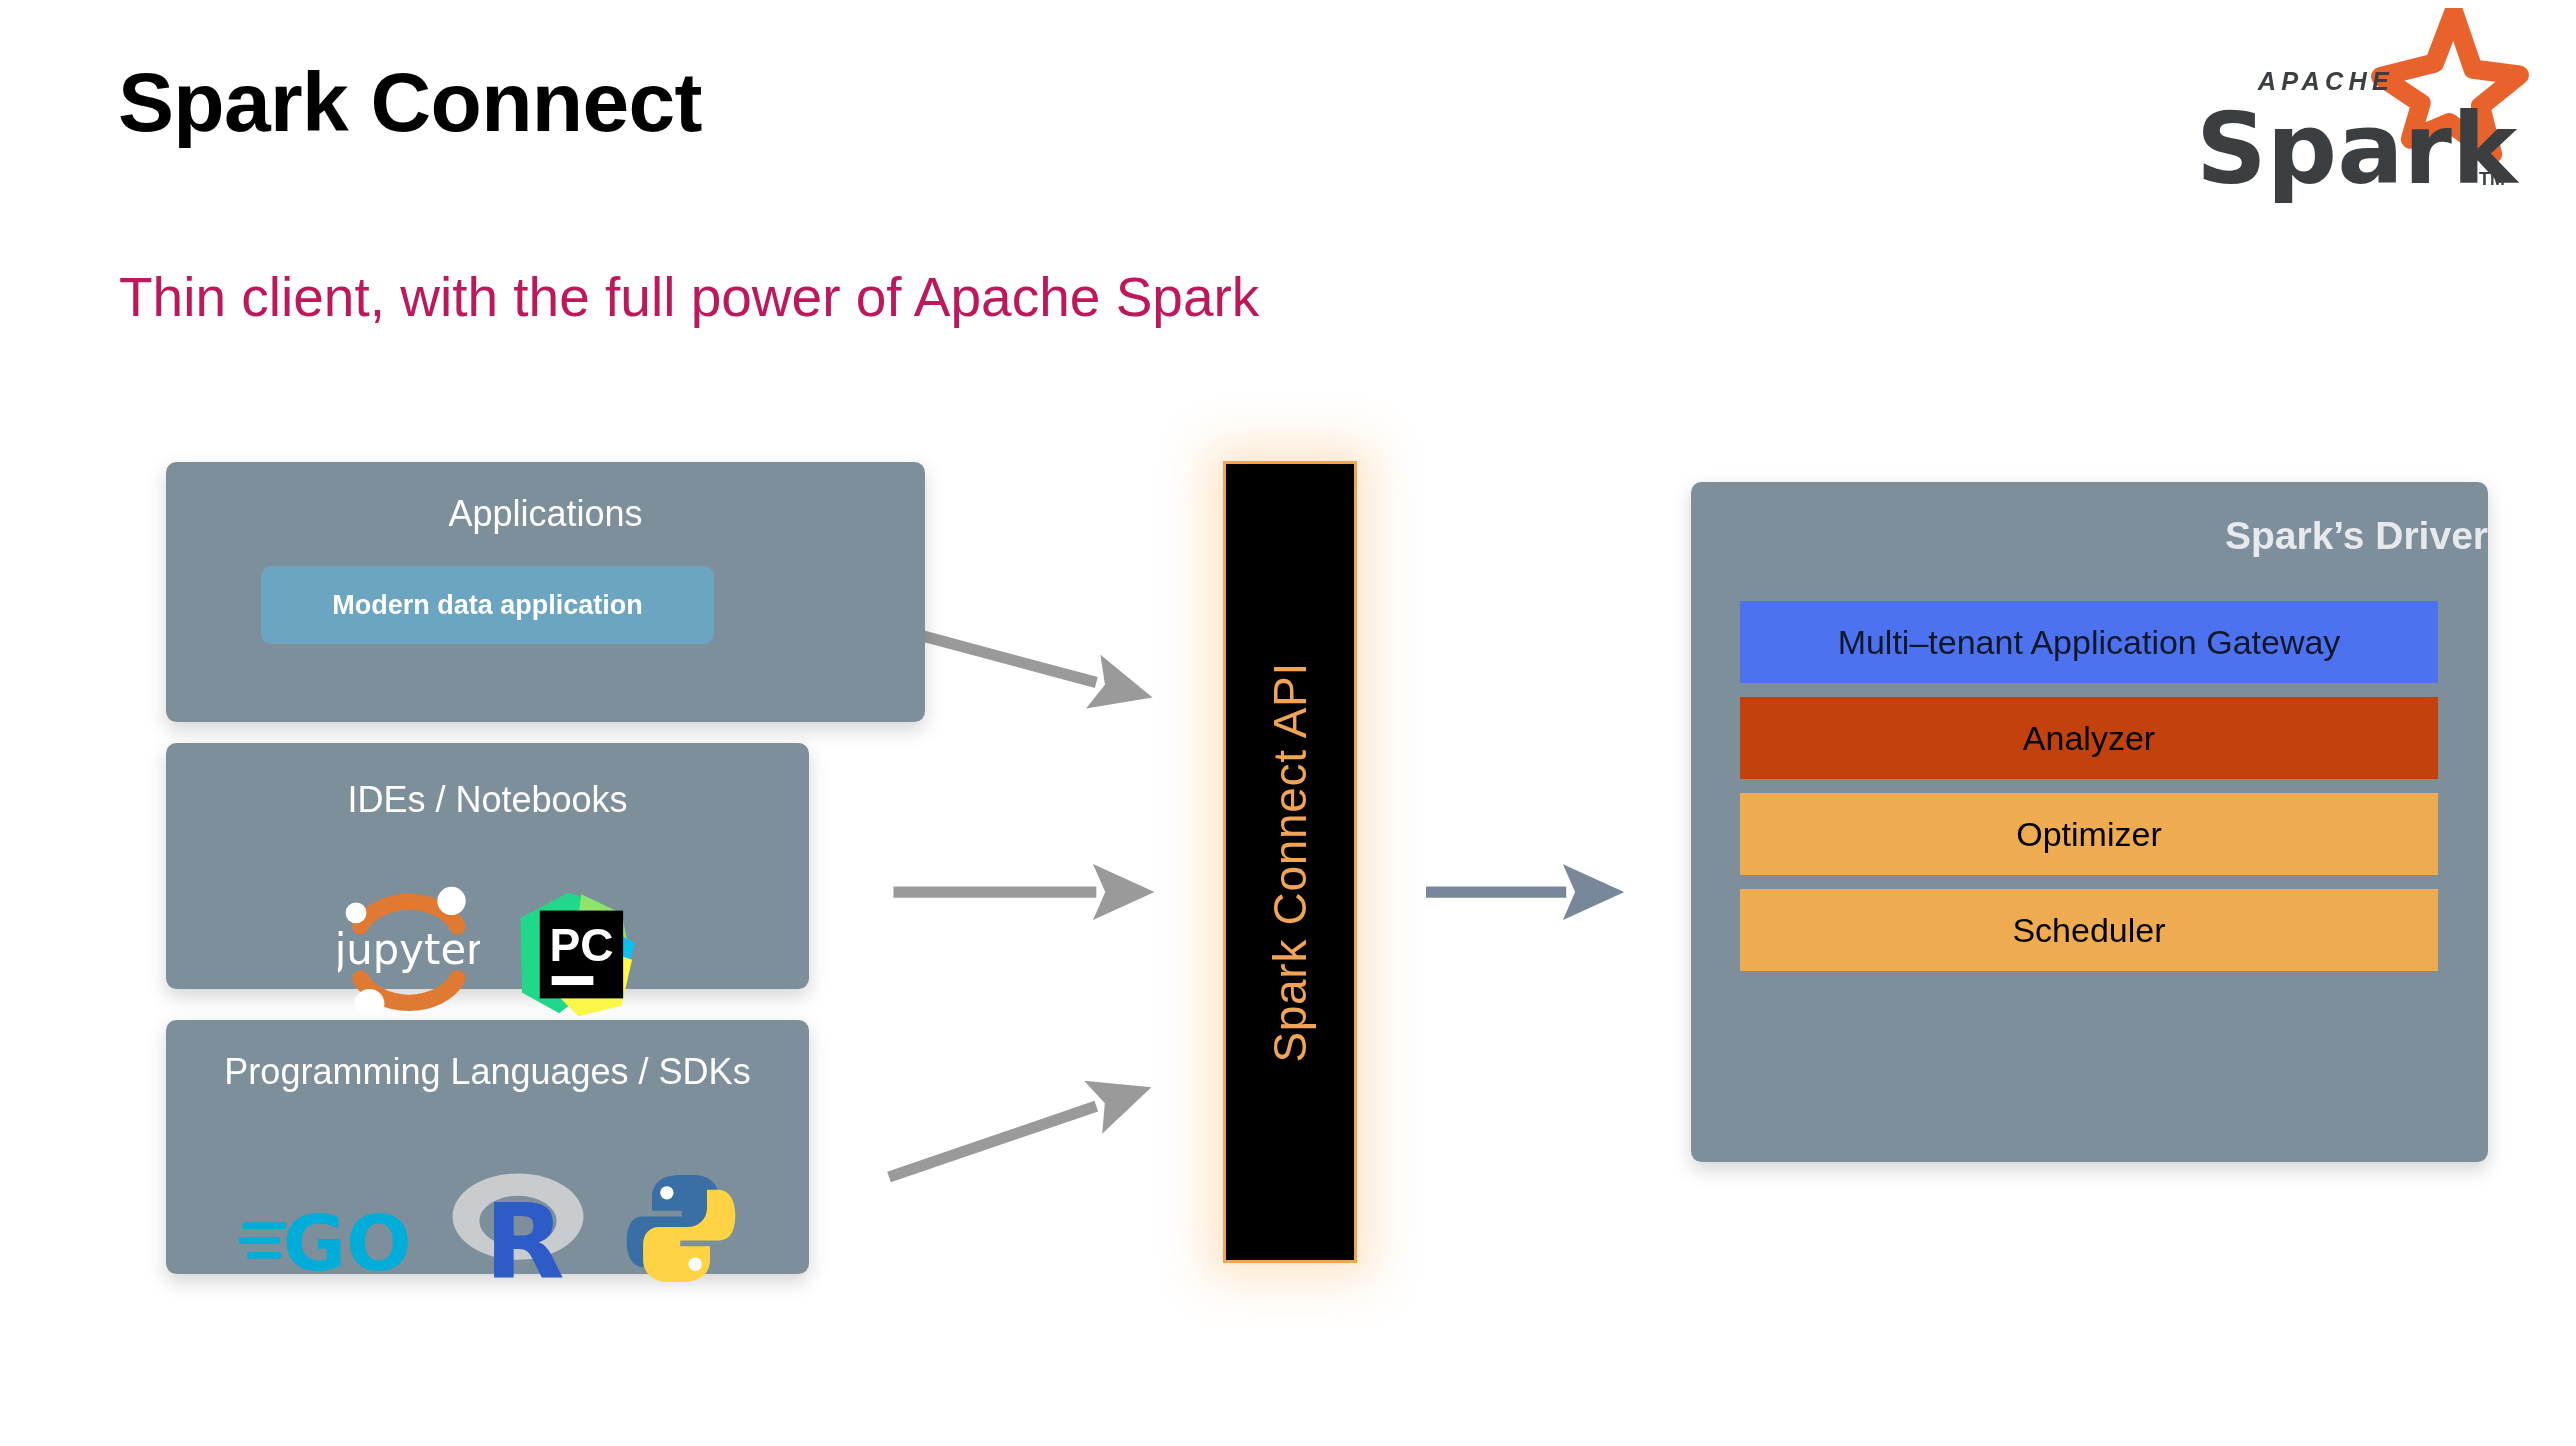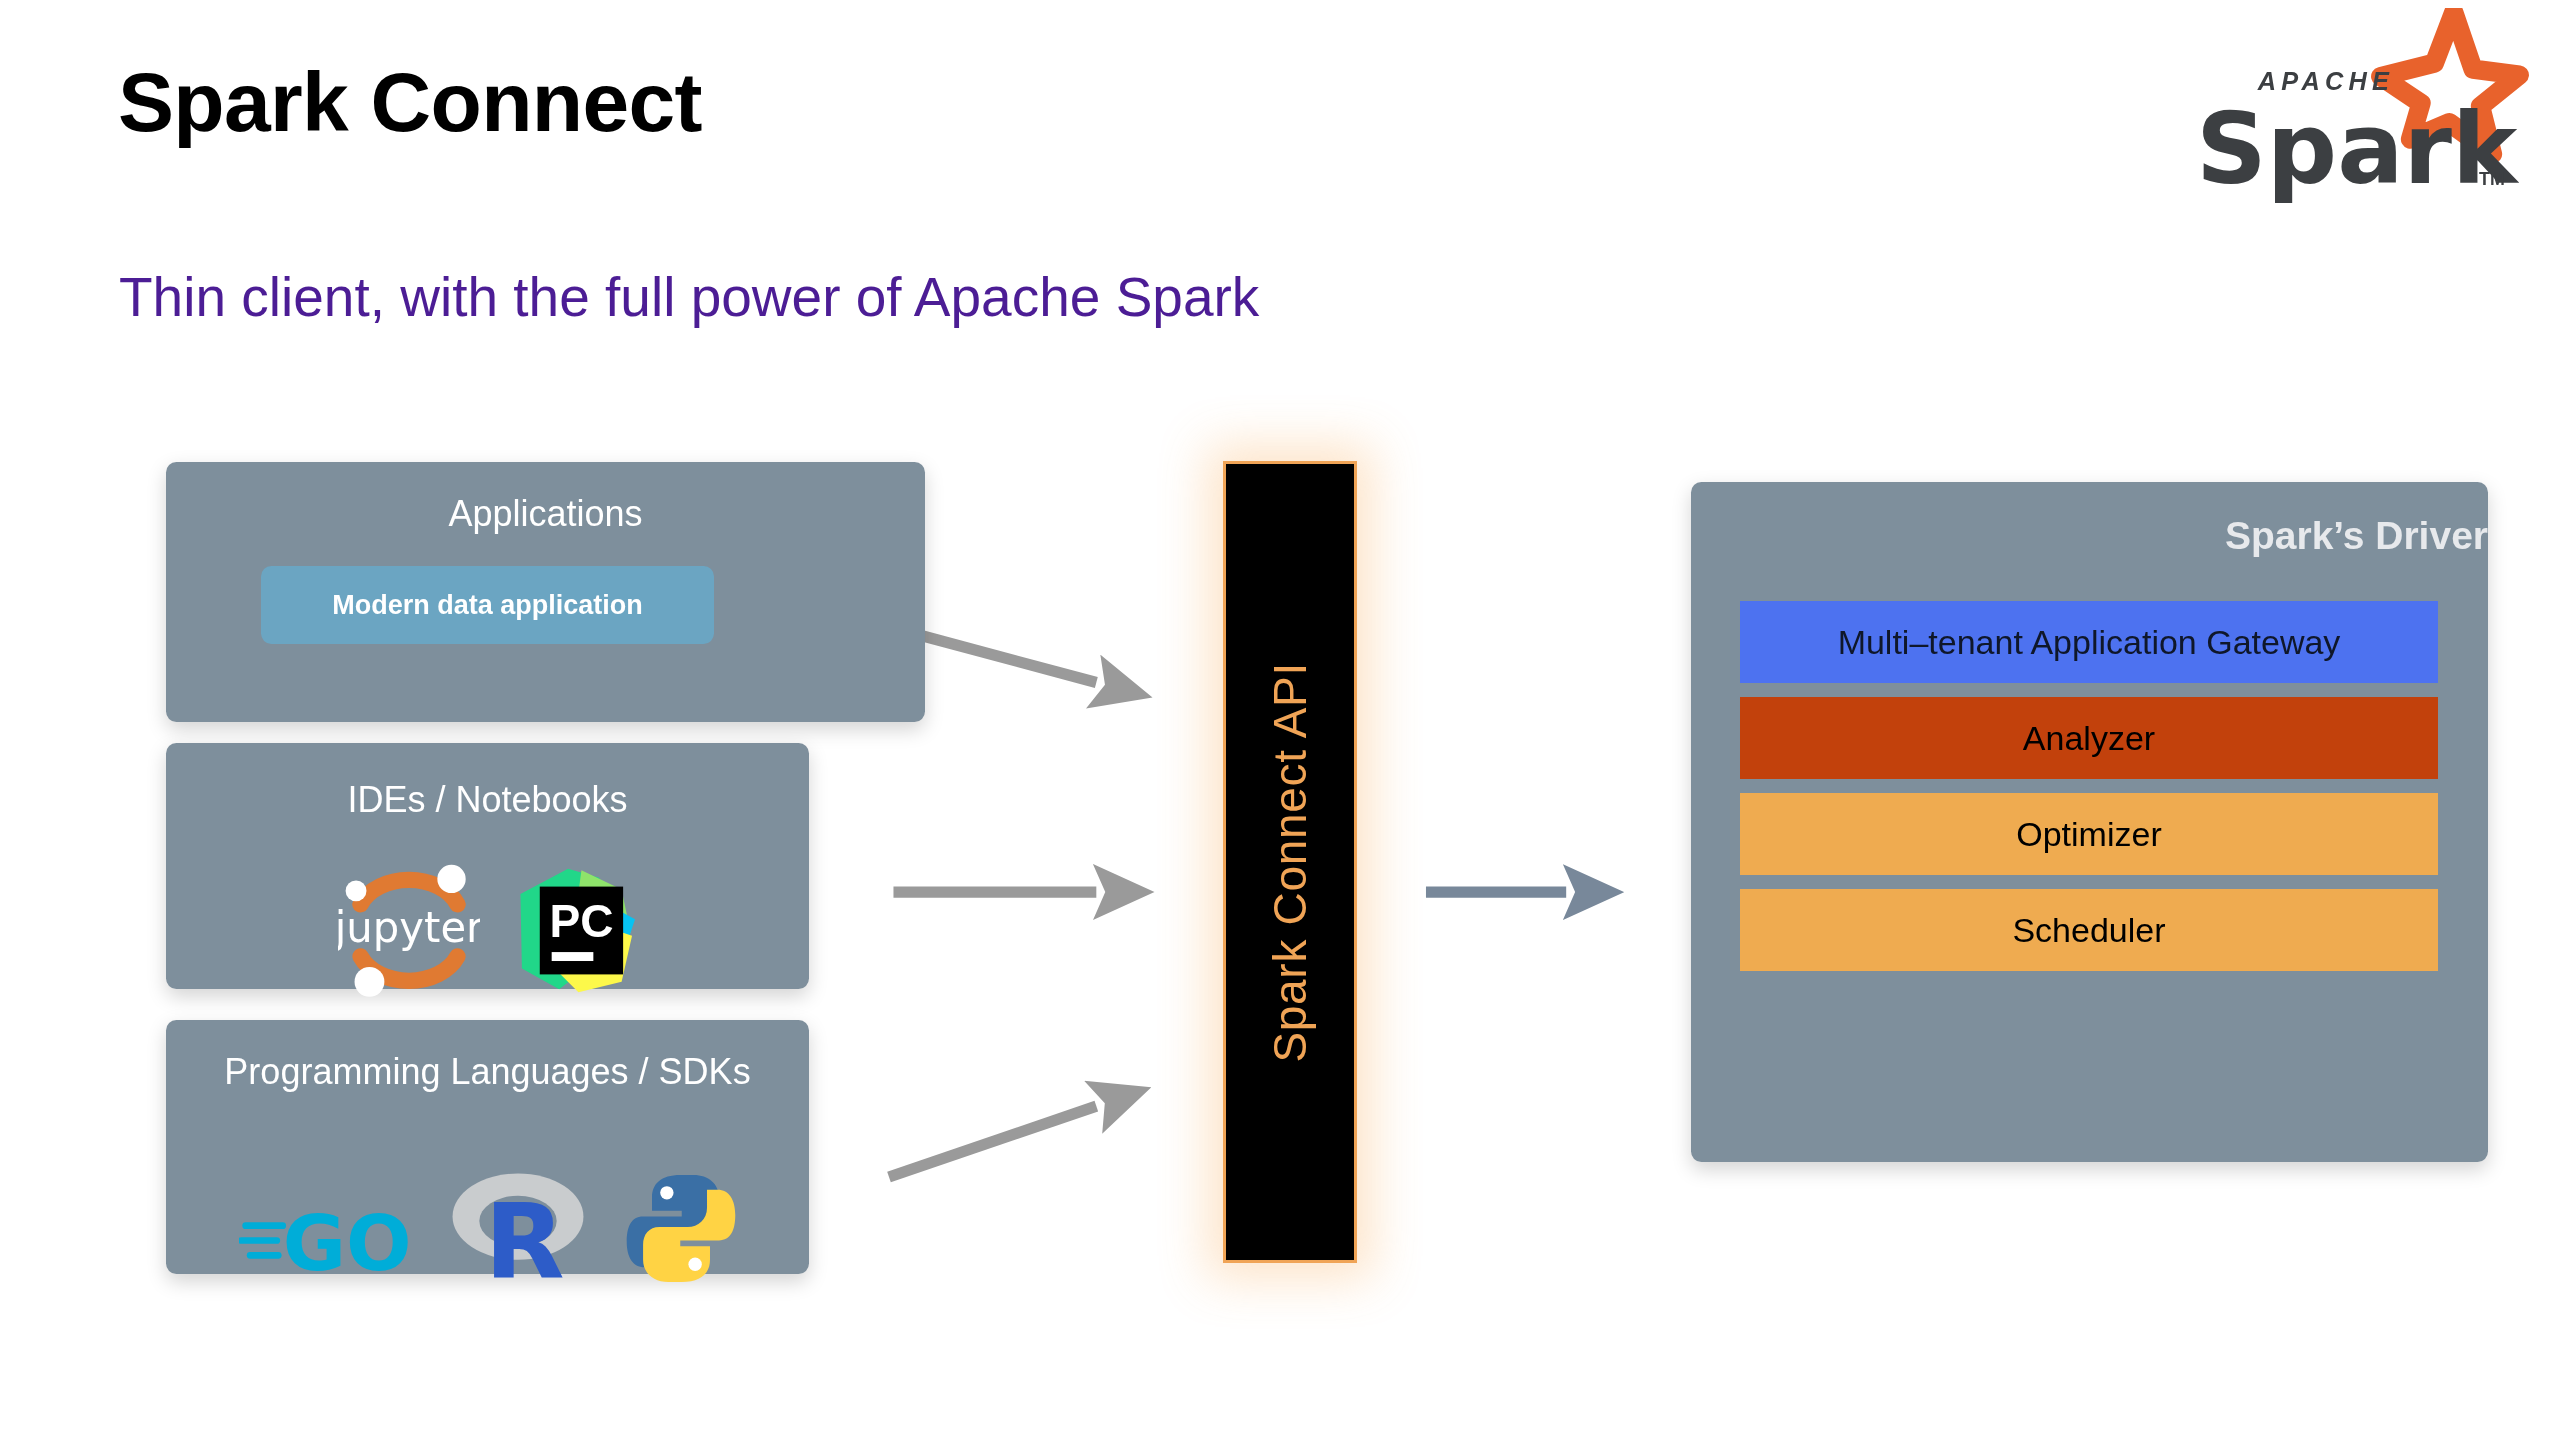--- a/index.html
+++ b/index.html
@@ -13,21 +13,21 @@
   .slide { position:absolute; inset:0; }
 
   
   #page-title {
     position:absolute; left:118px; top:58px;
     font-size:84px; font-weight:700; color:#000000;
     letter-spacing:-0.7px; line-height:1.05; white-space:nowrap;
   }
   #page-subtitle {
     position:absolute; left:119px; top:267px;
-    font-size:55px; font-weight:400; color:#4c1d95;
+    font-size:55px; font-weight:400; color:#be185d;
     line-height:1.1; white-space:nowrap;
   }
 
   
   #spark-logo { position:absolute; right:46px; top:7.5px; width:373px; height:216px; }
 
   
   .panel {
     position:absolute;
     background:#7e8f9c;
@@ -54,21 +54,21 @@
     background:#6ba5c2; border-radius:10.4px;
     display:flex; align-items:center; justify-content:center;
     color:#ffffff; font-size:27px; font-weight:700;
   }
 
   
   .logo-row {
     position:absolute; left:0; width:100%;
     display:flex; align-items:center; justify-content:center;
   }
-  #ides-logo-row { top:118px; gap:30px; }
+  #ides-logo-row { top:140px; gap:30px;align-items:flex-end; }
   #langs-logo-row { top:146px; gap:36px;align-items:flex-end; }
 
   
   #spark-connect-api-bar {
     position:absolute; left:1223px; top:461px; width:134px; height:802px;
     background:#000000;
     border:3.7px solid #f0a456;
     box-sizing:border-box;
     box-shadow: 0 0 46px 16.4px rgba(247,164,77,0.30);
     display:flex; align-items:center; justify-content:center;

